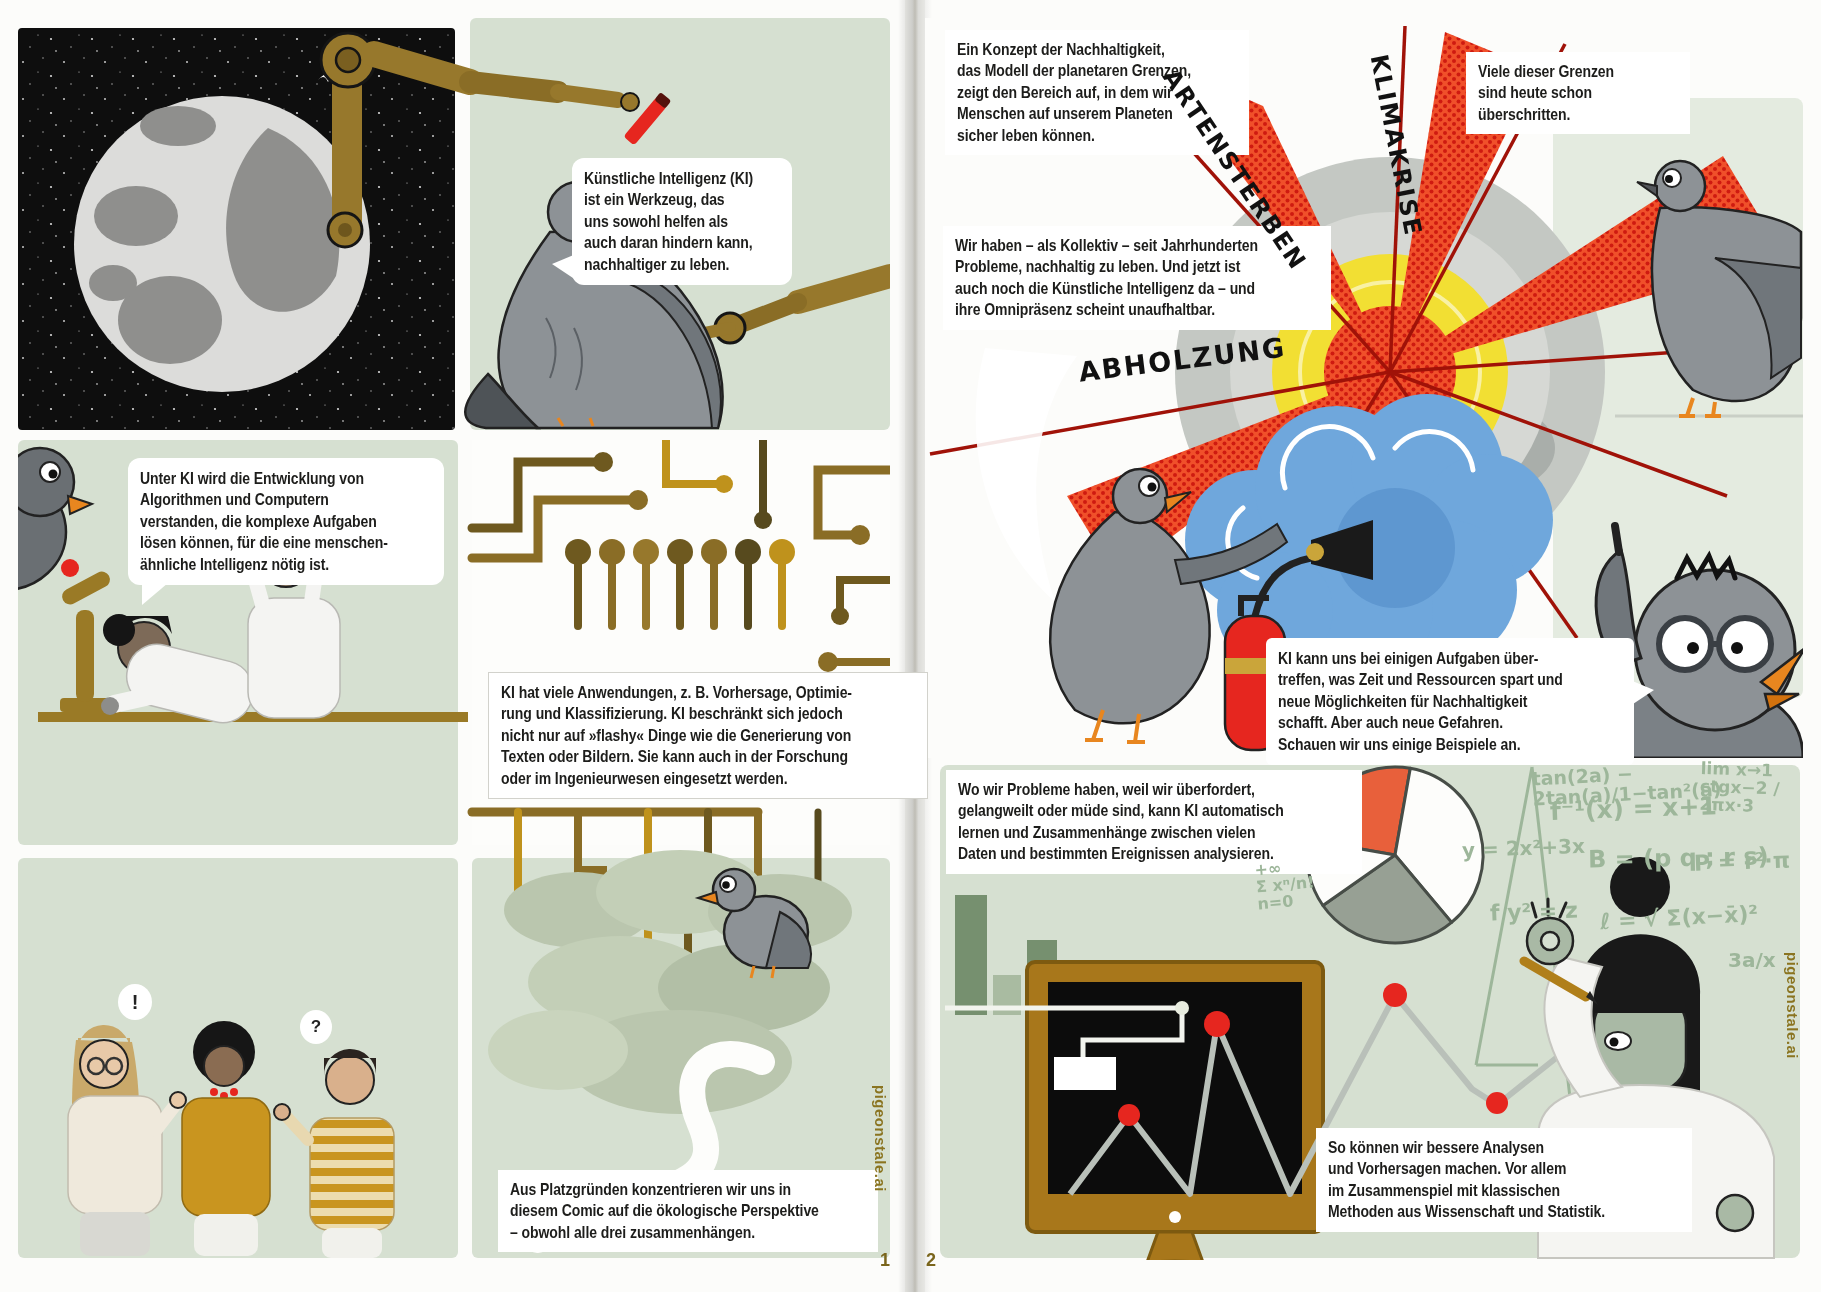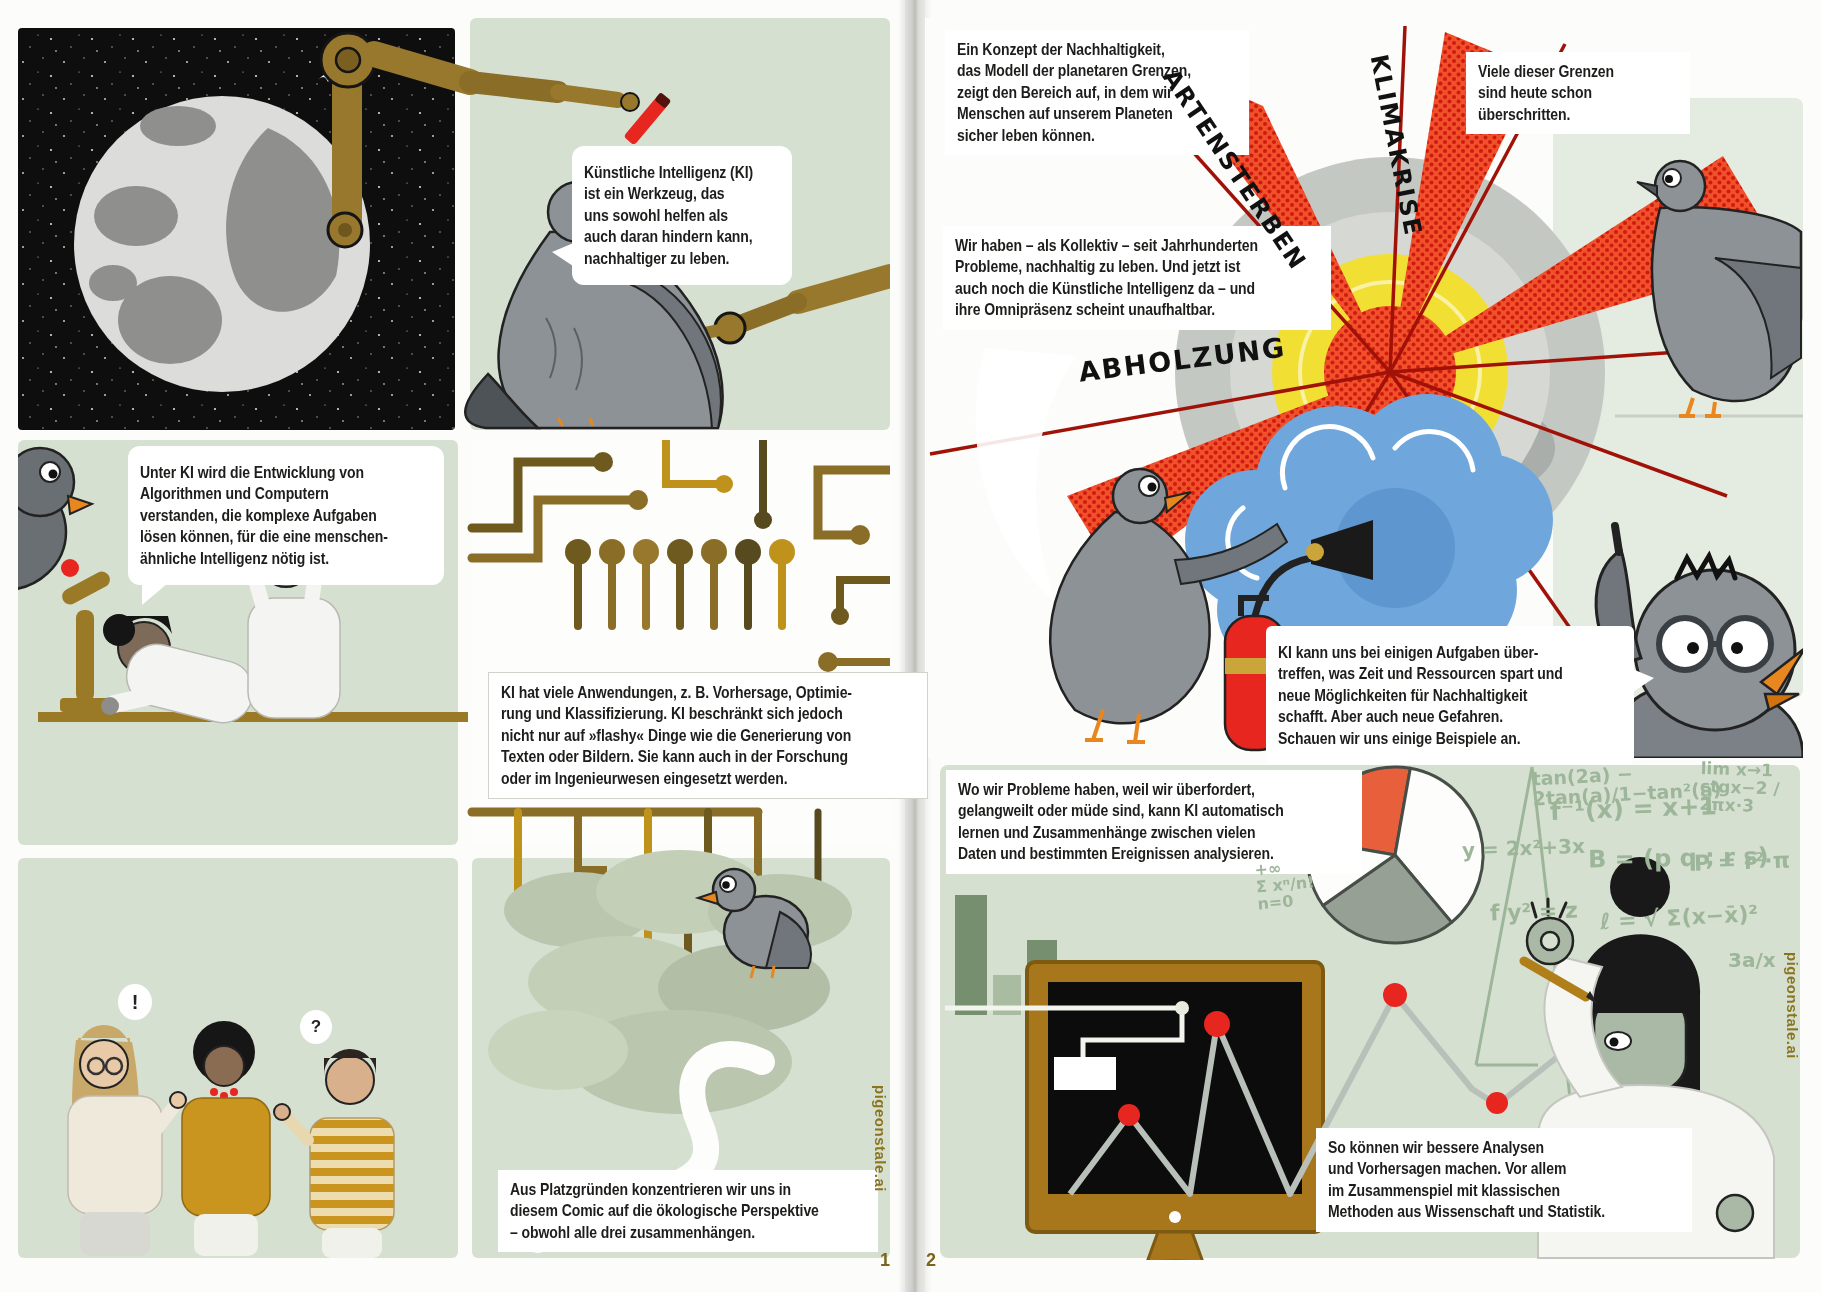--- a/index.html
+++ b/index.html
@@ -6,21 +6,21 @@
   #stage{position:relative;width:1821px;height:1292px;background:#f4f4f0;overflow:hidden;
          font-family:"Liberation Sans",sans-serif;}
   .page{position:absolute;top:0;height:1292px;background:#fcfcfa;}
   #pageL{left:0;width:905px;}
   #pageR{left:925px;width:896px;}
   #gutter{position:absolute;left:898px;top:0;width:34px;height:1292px;
     background:linear-gradient(to right,rgba(0,0,0,0) 0%,rgba(0,0,0,.16) 42%,rgba(90,85,70,.35) 50%,rgba(0,0,0,.10) 60%,rgba(0,0,0,0) 100%);}
   .abs{position:absolute;}
   .caption,.bubble{position:absolute;background:#ffffff;color:#1d1d1b;}
   .caption{padding:9px 12px;}
-  .bubble{padding:16px 12px;border-radius:12px;}
+  .bubble{padding:10px 12px;border-radius:12px;margin-top:12px;}
   .txt{font-weight:700;font-size:16.5px;line-height:1.3;letter-spacing:-.1px;
        white-space:pre-line;transform:scaleX(.85);transform-origin:0 0;width:118%;}
   .tail{position:absolute;width:0;height:0;}
   .hand{position:absolute;color:#111;font-family:"DejaVu Sans",sans-serif;font-weight:700;
         letter-spacing:2px;white-space:nowrap;}
   .chalk{position:absolute;color:#9db69a;font-family:"DejaVu Sans",sans-serif;font-weight:700;
          font-size:20px;white-space:pre-line;line-height:1.05;}
   .wm{position:absolute;writing-mode:vertical-rl;color:#8a7420;font-weight:700;font-size:15px;letter-spacing:.5px;}
   .pnum{position:absolute;color:#7a651c;font-weight:700;font-size:18px;}
   .minibubble{position:absolute;background:#fff;border-radius:50%;color:#222;font-weight:700;

